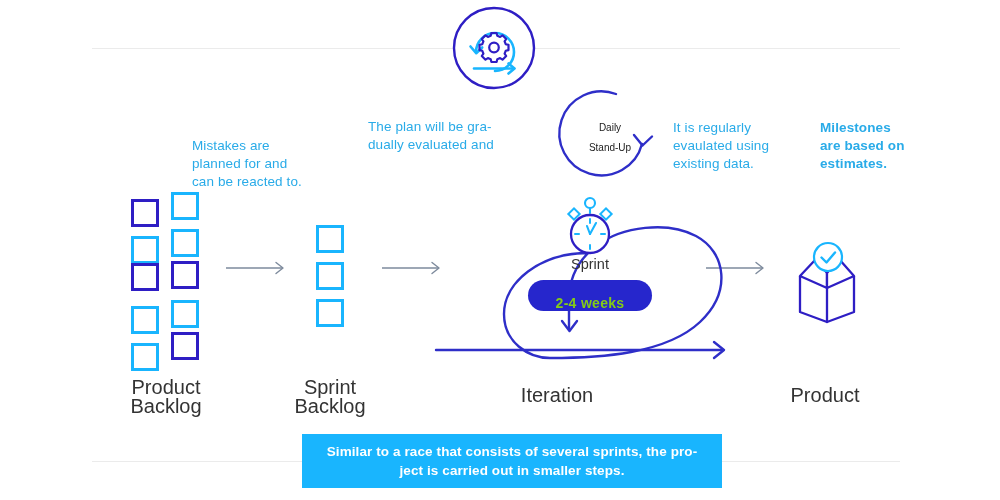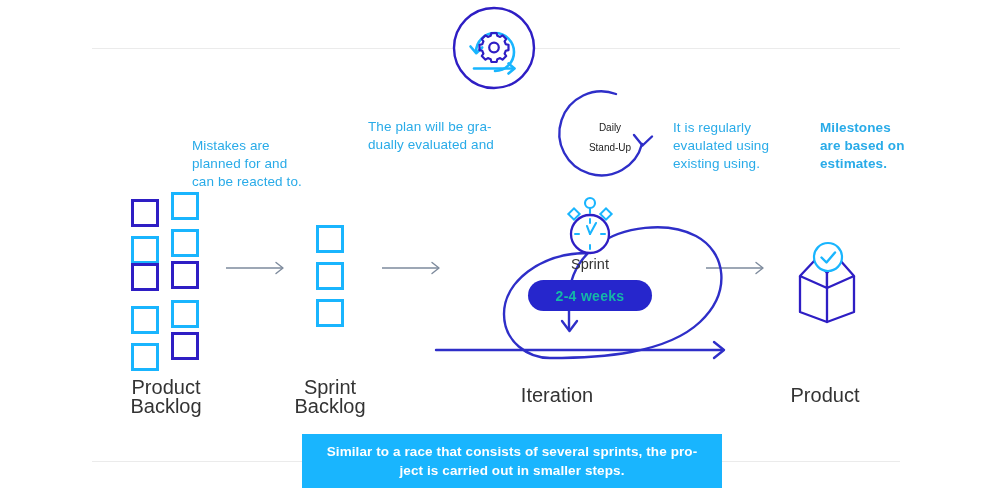--- a/index.html
+++ b/index.html
@@ -87,26 +87,26 @@
     left: 530px; top: 256px; width: 120px;
     color: #333333;
     font-size: 14.5px;
     text-align: center;
   }
   .weeks-pill {
     left: 528px; top: 280px;
     width: 124px; height: 31px;
     background: #2626cc;
     border-radius: 16px;
-    color: #14b8a6;
+    color: #84cc16;
     font-size: 14px;
     font-weight: bold;
     letter-spacing: 0.3px;
     display: flex;
-    align-items: center;
+    align-items: flex-end;
     justify-content: center;
   }
 
   
   .banner {
     left: 302px; top: 434px;
     width: 420px; height: 54px;
     background: #19b5fe;
     display: flex;
     align-items: center;
@@ -154,21 +154,21 @@
     <div>planned for and</div>
     <div>can be reacted to.</div>
   </div>
   <div class="abs caption cap-2">
     <div>The plan will be gra-</div>
     <div>dually evaluated and</div>
   </div>
   <div class="abs caption cap-3">
     <div>It is regularly</div>
     <div>evaulated using</div>
-    <div>existing using.</div>
+    <div>existing data.</div>
   </div>
   <div class="abs caption cap-4">
     <div>Milestones</div>
     <div>are based on</div>
     <div>estimates.</div>
   </div>
 
   <div class="abs" style="left:0;top:0;width:1000px;height:500px;pointer-events:none;">
 
     <div class="cb dark" style="left:131px; top:199px;"></div>

